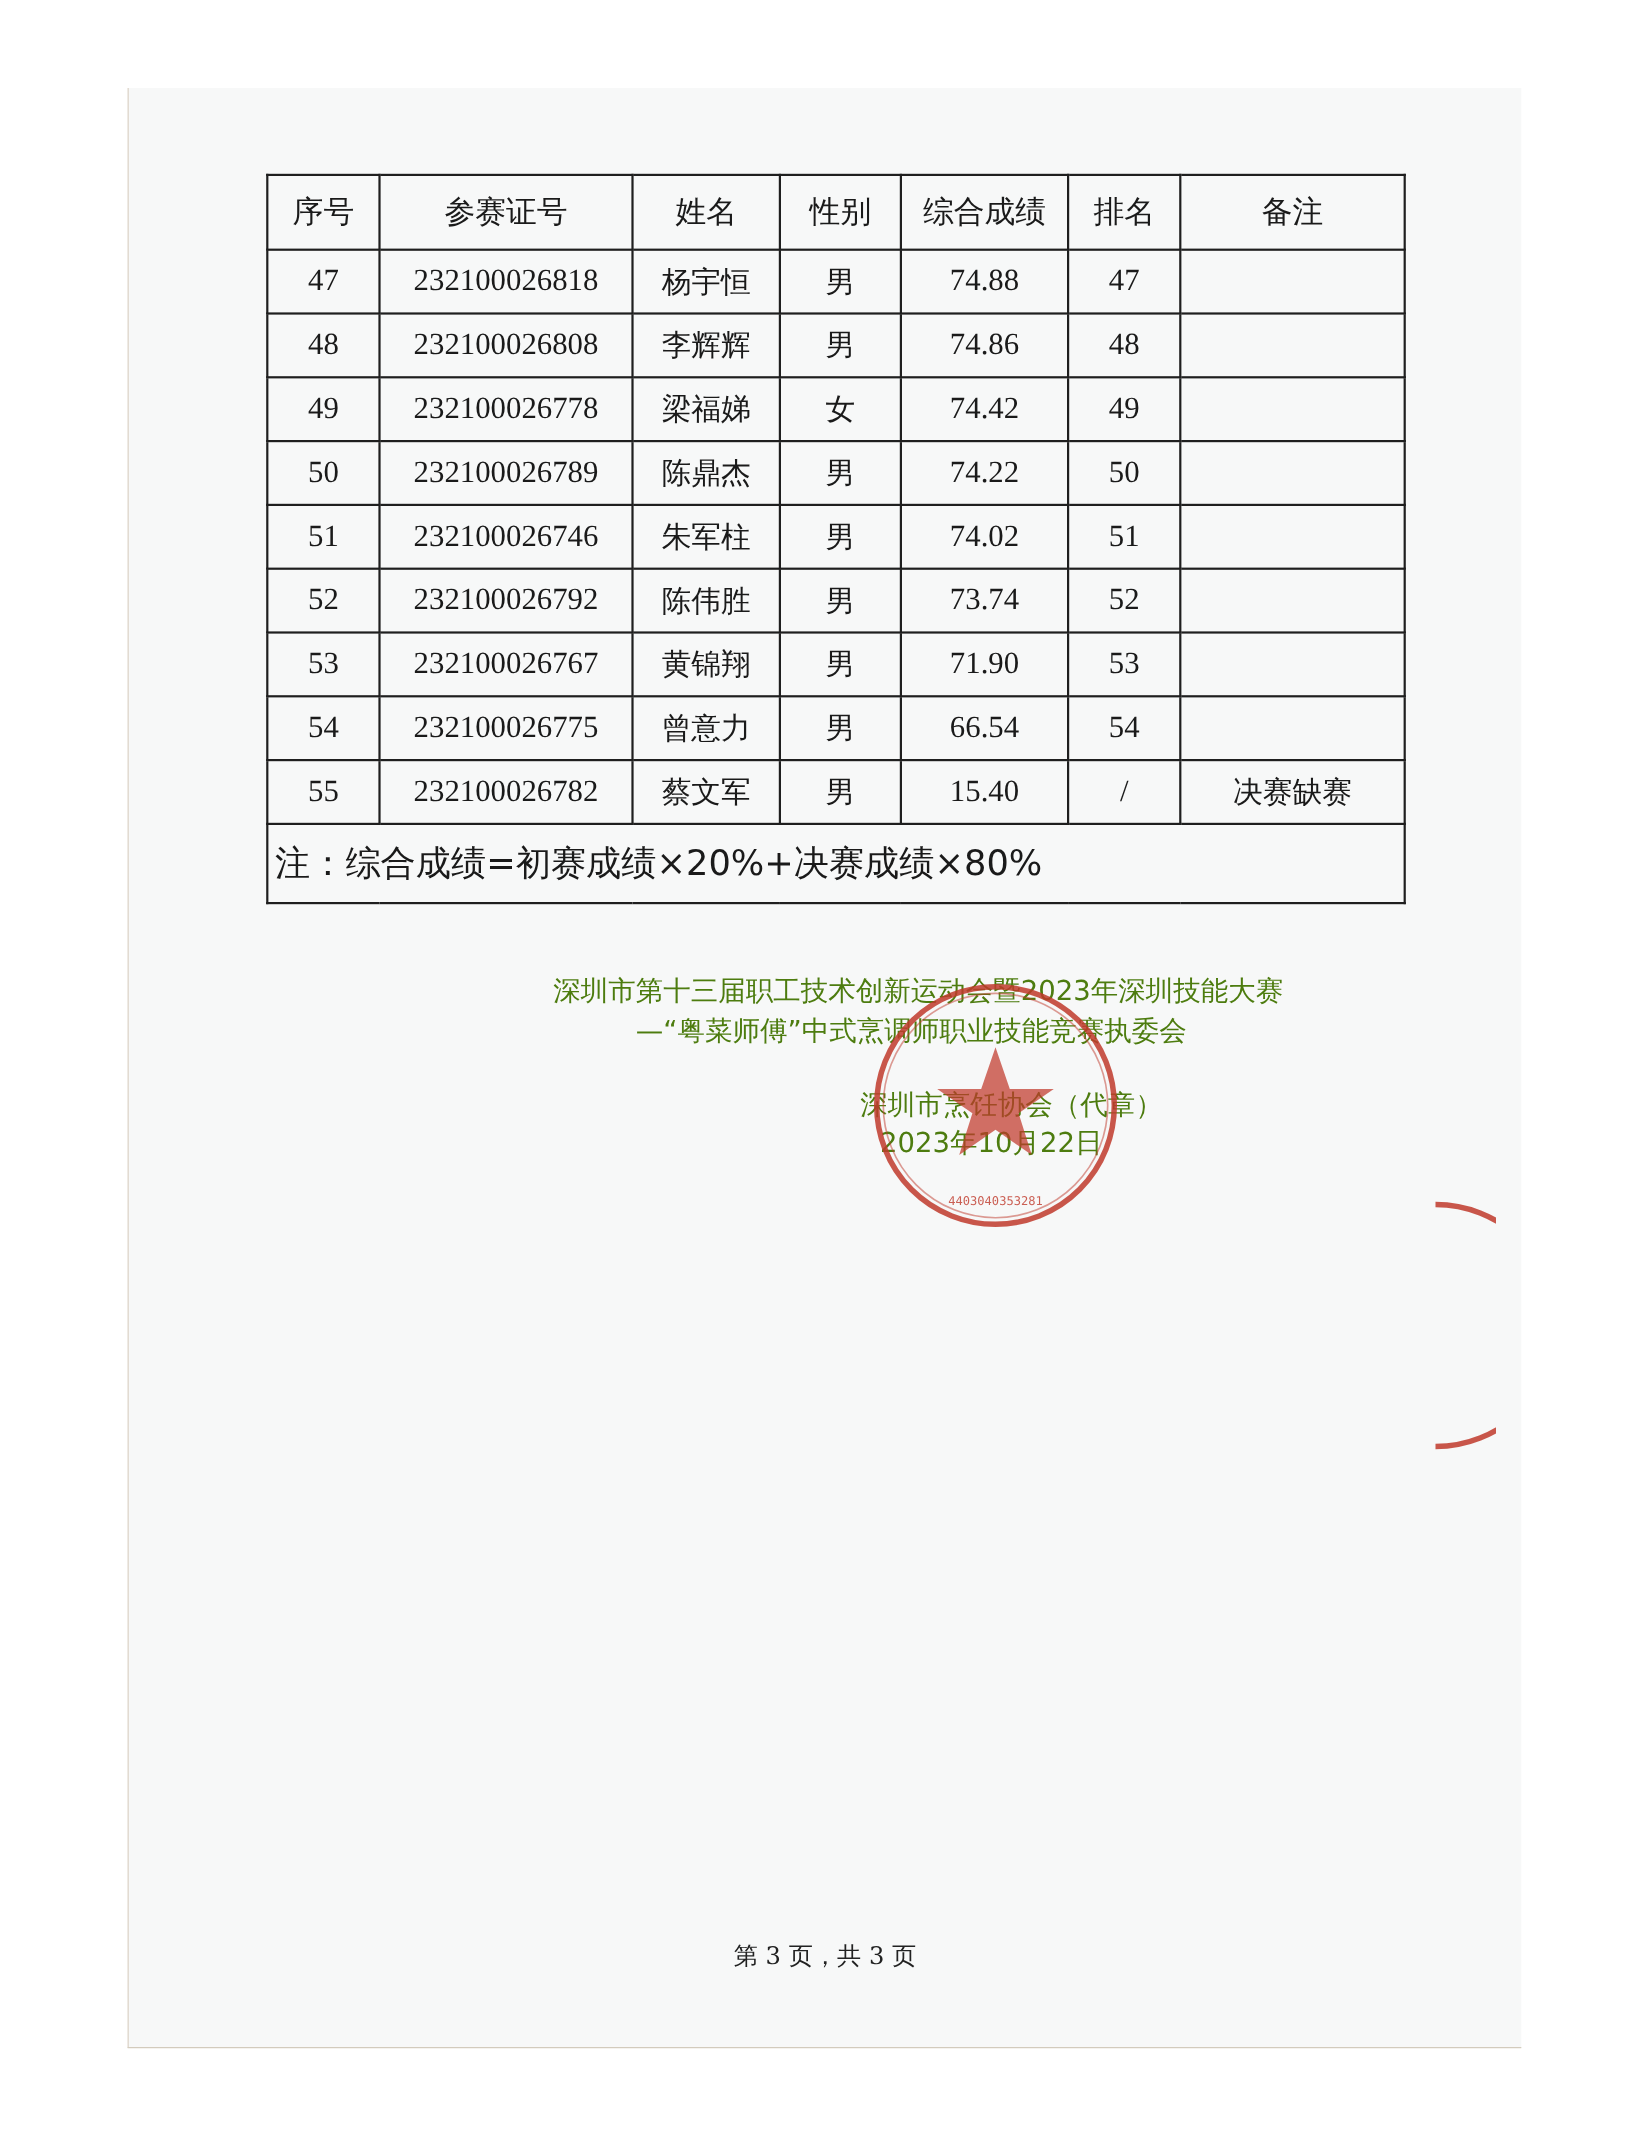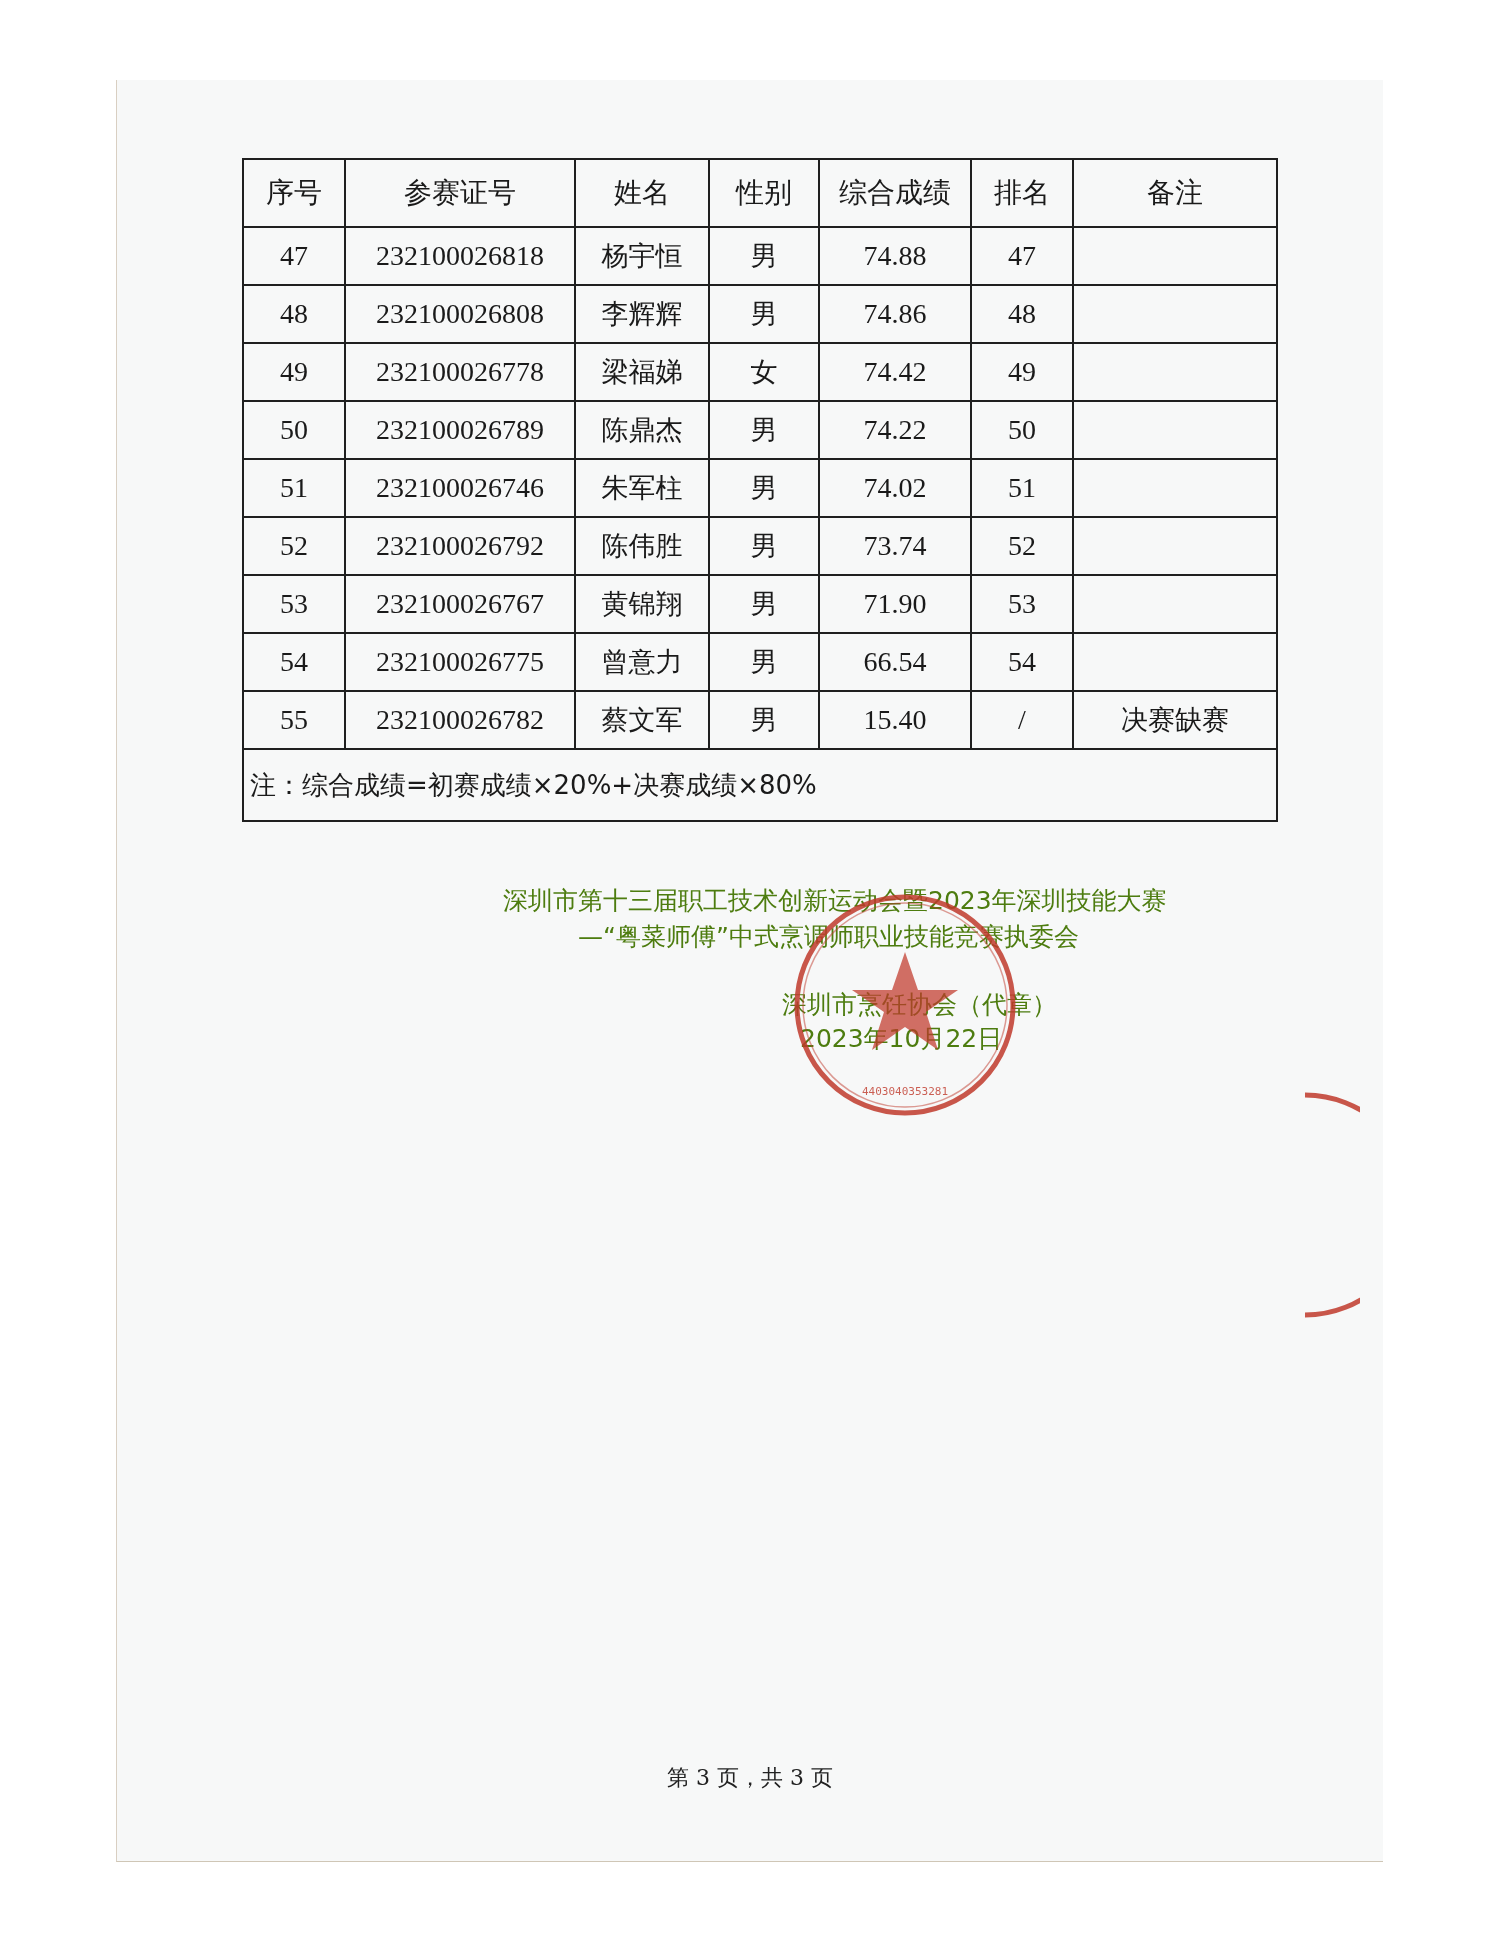--- a/index.html
+++ b/index.html
@@ -8,21 +8,21 @@
   .paper{position:absolute;left:116px;top:80px;width:1266px;height:1781px;background:#f7f8f8;
          border-left:1px solid #d9cfc2;border-bottom:1px solid #cfc6b6;}
   table.results{position:absolute;left:242px;top:158px;width:1034px;border-collapse:collapse;table-layout:fixed;}
   table.results td, table.results th{border:2px solid #1f1f1f;text-align:center;vertical-align:middle;
          font-weight:normal;font-size:27px;padding:0;}
   table.results th{height:66px;font-family:Liberation Serif, serif;font-size:28px;}
   table.results td{height:56px;}
   table.results td.cn{font-family:Liberation Serif, serif;font-size:27px;}
   table.results td.num{font-family:"Liberation Serif","DejaVu Serif",serif;font-size:28px;}
   table.results td.note{text-align:left;height:70px;padding-left:6px;
-         font-family:"DejaVu Sans","Liberation Sans",sans-serif;font-size:26px;}
+         font-family:"DejaVu Sans","Liberation Sans",sans-serif;font-size:32px;}
   .footer-block{position:absolute;font-family:"DejaVu Sans","Liberation Sans",sans-serif;font-size:25px;color:#4d7c0f;white-space:nowrap;}
   .page-num{position:absolute;left:0;right:0;top:1763px;text-align:center;font-size:22px;
          font-family:"DejaVu Serif","Liberation Serif",serif;color:#222;}
   .seal{position:absolute;pointer-events:none;}
 </style>
 </head>
 <body>
 
 <div class="paper"></div>
 

